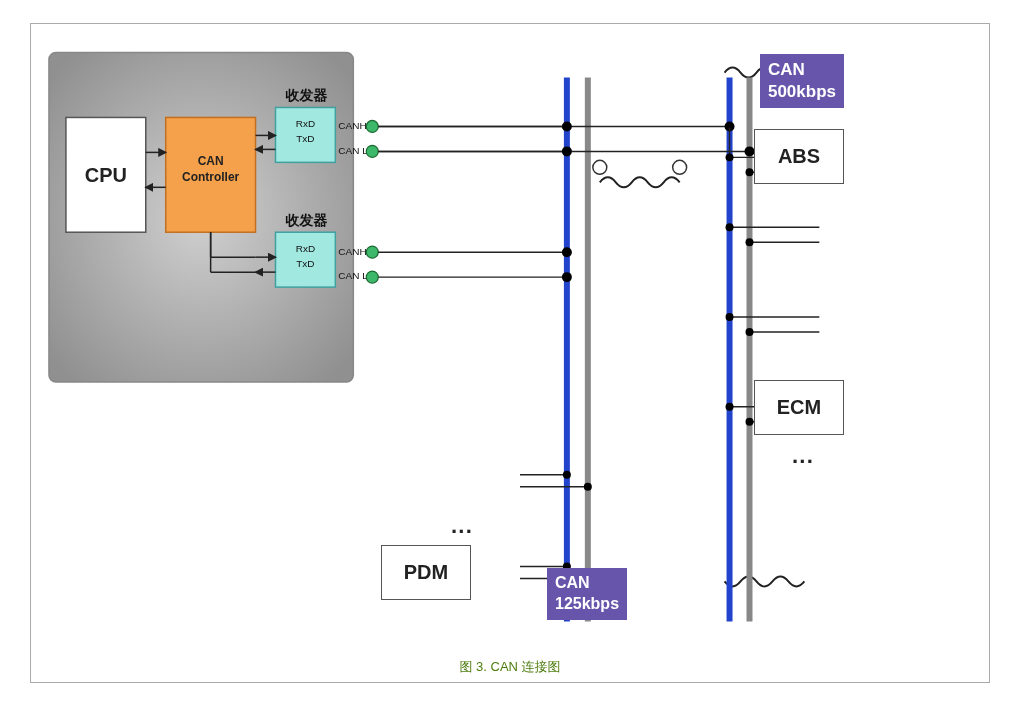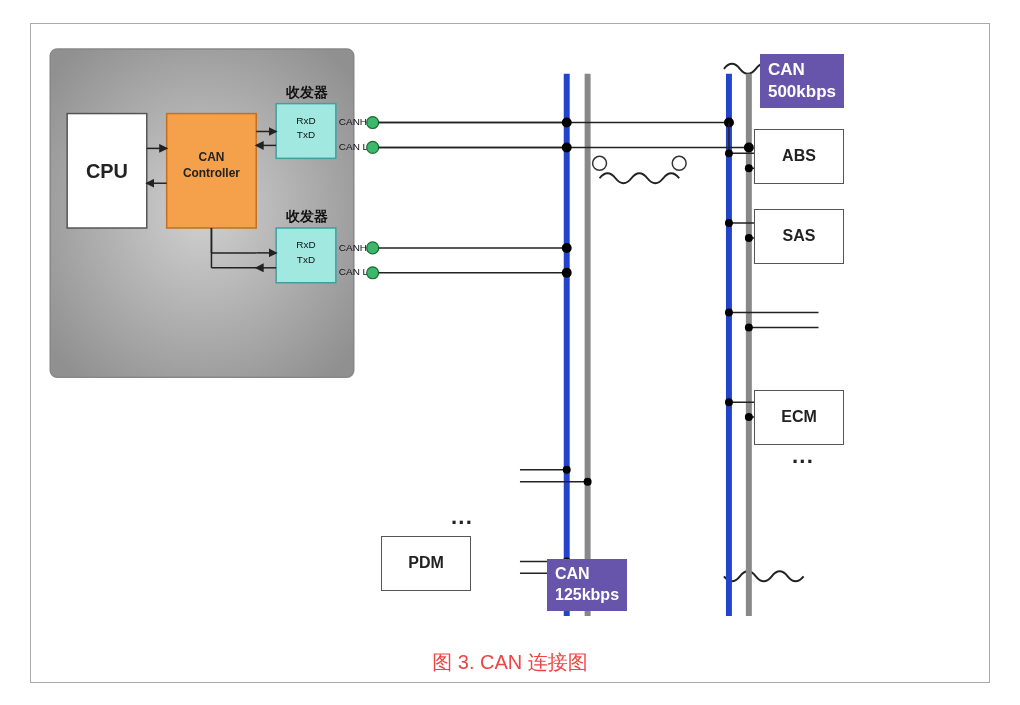--- a/index.html
+++ b/index.html
@@ -23,34 +23,34 @@
       flex-direction: column;
       align-items: center;
     }
     .diagram-area {
       width: 100%;
       flex: 1;
       position: relative;
     }
     .caption {
       text-align: center;
-      font-size: 20px;
+      font-size: 13px;
       padding: 8px 0 6px 0;
-      color: #ef4444;
+      color: #4d7c0f;
     }
 
     
     .device-box {
       position: absolute;
       background: #fff;
       border: 1.5px solid #555;
       display: flex;
       align-items: center;
       justify-content: center;
-      font-size: 16px;
+      font-size: 20px;
       font-weight: bold;
       color: #222;
       width: 90px;
       height: 55px;
     }
 
     
     .can-badge {
       position: absolute;
       background: #6655aa;
@@ -205,22 +205,21 @@
       <circle cx="537" cy="540" r="4" fill="#000"></circle>
       <circle cx="558" cy="552" r="4" fill="#000"></circle>
 
     </svg>
 
     <div class="can-badge" style="right:145px; top:30px; font-size:17px;">CAN<br>500kbps</div>
 
     <div class="can-badge" style="left:516px; bottom:30px; font-size:16px;">CAN<br>125kbps</div>
 
     <div class="device-box" style="right:145px; top:105px;">ABS</div>
-    <div class="device-box" style="right:145px; top:185px;">SAS</div>
-    <div class="device-box" style="right:145px; top:366px;">ECM</div>
+    <div class="device-box" style="right:145px; top:356px;">ECM</div>
     <div style="position:absolute; right:175px; top:425px; font-size:22px; font-weight:bold; color:#222;">···</div>
 
     <div style="position:absolute; left:420px; bottom:105px; font-size:22px; font-weight:bold; color:#222;">···</div>
     <div class="device-box" style="left:350px; bottom:50px;">PDM</div>
 
   </div>
 
   <div class="caption">图 3.    CAN 连接图</div>
 </div>
 

